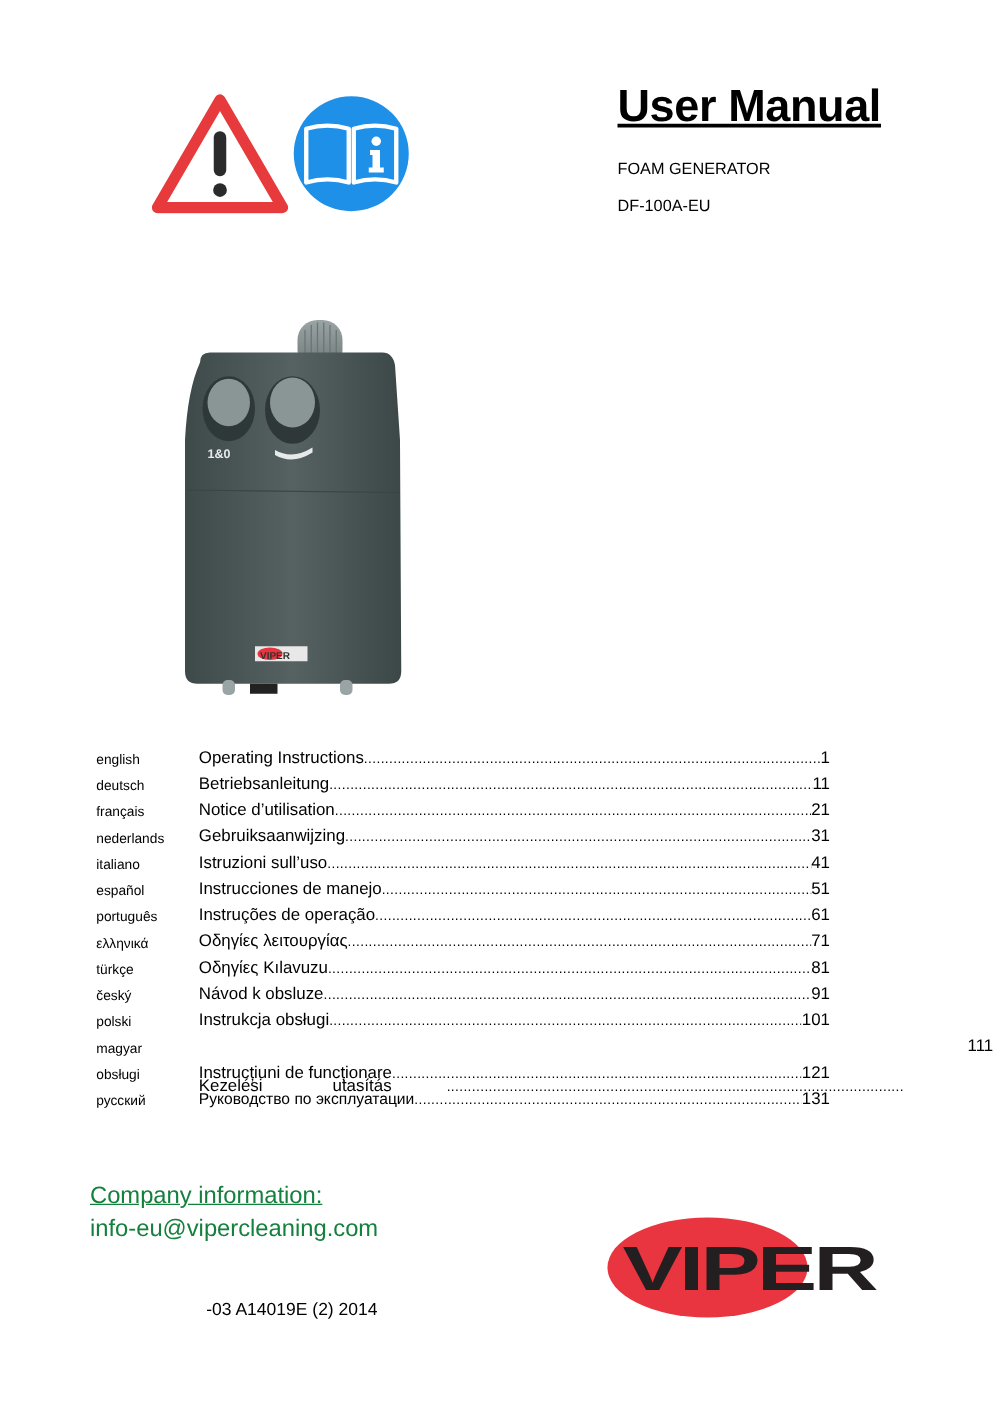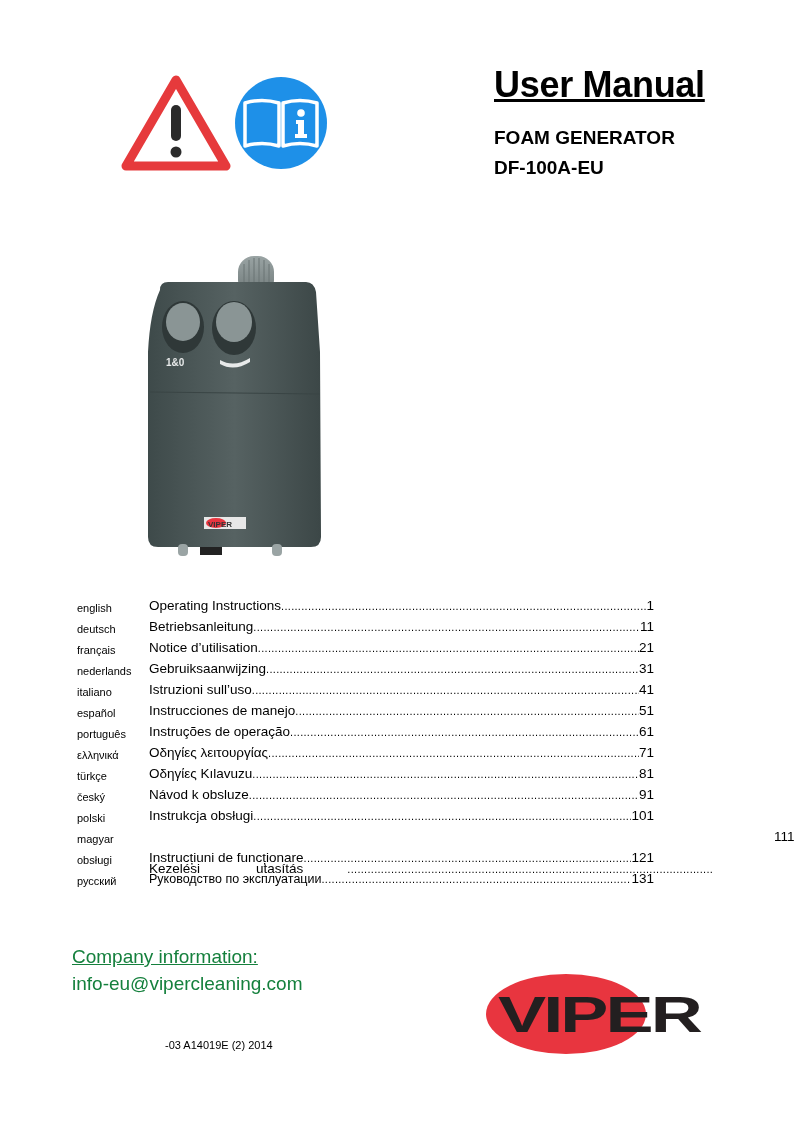--- a/index.html
+++ b/index.html
@@ -2,44 +2,44 @@
 <html><head>
 <meta charset="utf-8">
 <style>
   html, body { margin: 0; padding: 0; background: #ffffff; }
   body { width: 802px; height: 1134px; position: relative; overflow: hidden; font-family: "Liberation Sans", sans-serif; color: #000; }
 
   .warn-icon { position: absolute; left: 121px; top: 75px; width: 110px; height: 96px; }
   .manual-icon { position: absolute; left: 234px; top: 76px; width: 94px; height: 94px; }
 
   .title { position: absolute; left: 494px; top: 64px; font-size: 36px; font-weight: bold; letter-spacing: -0.3px; white-space: nowrap; text-decoration: underline; }
-  .subtitle { position: absolute; left: 494px; font-size: 19px; font-weight: bold; white-space: nowrap; }
+  .subtitle { position: absolute; left: 494px; font-size: 13px; font-weight: normal; white-space: nowrap; }
   .subtitle.s1 { top: 127px; }
   .subtitle.s2 { top: 157px; }
 
   .product { position: absolute; left: 138px; top: 252px; width: 190px; height: 312px; }
 
   .toc { position: absolute; left: 0; top: 598px; width: 802px; }
   .toc-row { position: absolute; left: 0; width: 802px; height: 21px; }
   .toc-lang { position: absolute; left: 77px; top: 4px; font-size: 11px; white-space: nowrap; }
-  .toc-title-wrap { position: absolute; left: 149px; top: 0; width: 505px; height: 20px; display: flex; align-items: baseline; font-size: 13.5px; overflow: hidden; white-space: nowrap; }
+  .toc-title-wrap { position: absolute; left: 159px; top: 0; width: 505px; height: 20px; display: flex; align-items: baseline; font-size: 13.5px; overflow: hidden; white-space: nowrap; }
   .toc-title { flex: 0 0 auto; }
   .toc-dots { flex: 1 1 auto; overflow: hidden; white-space: nowrap; letter-spacing: 0.3px; font-size: 11px; }
   .toc-dots::after { content: "..........................................................................................................................................................................................."; }
   .toc-page { flex: 0 0 auto; }
 
   .toc-row.special .toc-title-wrap { width: 565px; margin-top: 32px; }
   .toc-row.special .spacer-word { margin-left: 56px; }
   .toc-row.special .toc-dots { margin-left: 44px; }
   .special-page { position: absolute; left: 774px; top: 0; font-size: 13.5px; }
 
   .company { position: absolute; left: 72px; top: 943px; font-size: 19px; line-height: 27px; color: #15803d; }
   .company .heading { text-decoration: underline; display: block; }
   .company .line { display: block; }
-  .docref { position: absolute; left: 165px; top: 1039px; font-size: 11px; }
+  .docref { position: absolute; left: 165px; top: 1039px; font-size: 14px; }
 
   .viper-logo { position: absolute; left: 484px; top: 972px; width: 220px; height: 84px; }
 </style>
 </head>
 <body>
 
 <svg class="warn-icon" viewBox="0 0 110 96">
   <polygon points="55,5 105,91 5,91" fill="#ffffff" stroke="#e63a3c" stroke-width="9" stroke-linejoin="round"></polygon>
   <rect x="50" y="30" width="10" height="36" rx="5" fill="#2b2b2b"></rect>
   <circle cx="55" cy="77" r="5.5" fill="#2b2b2b"></circle>

